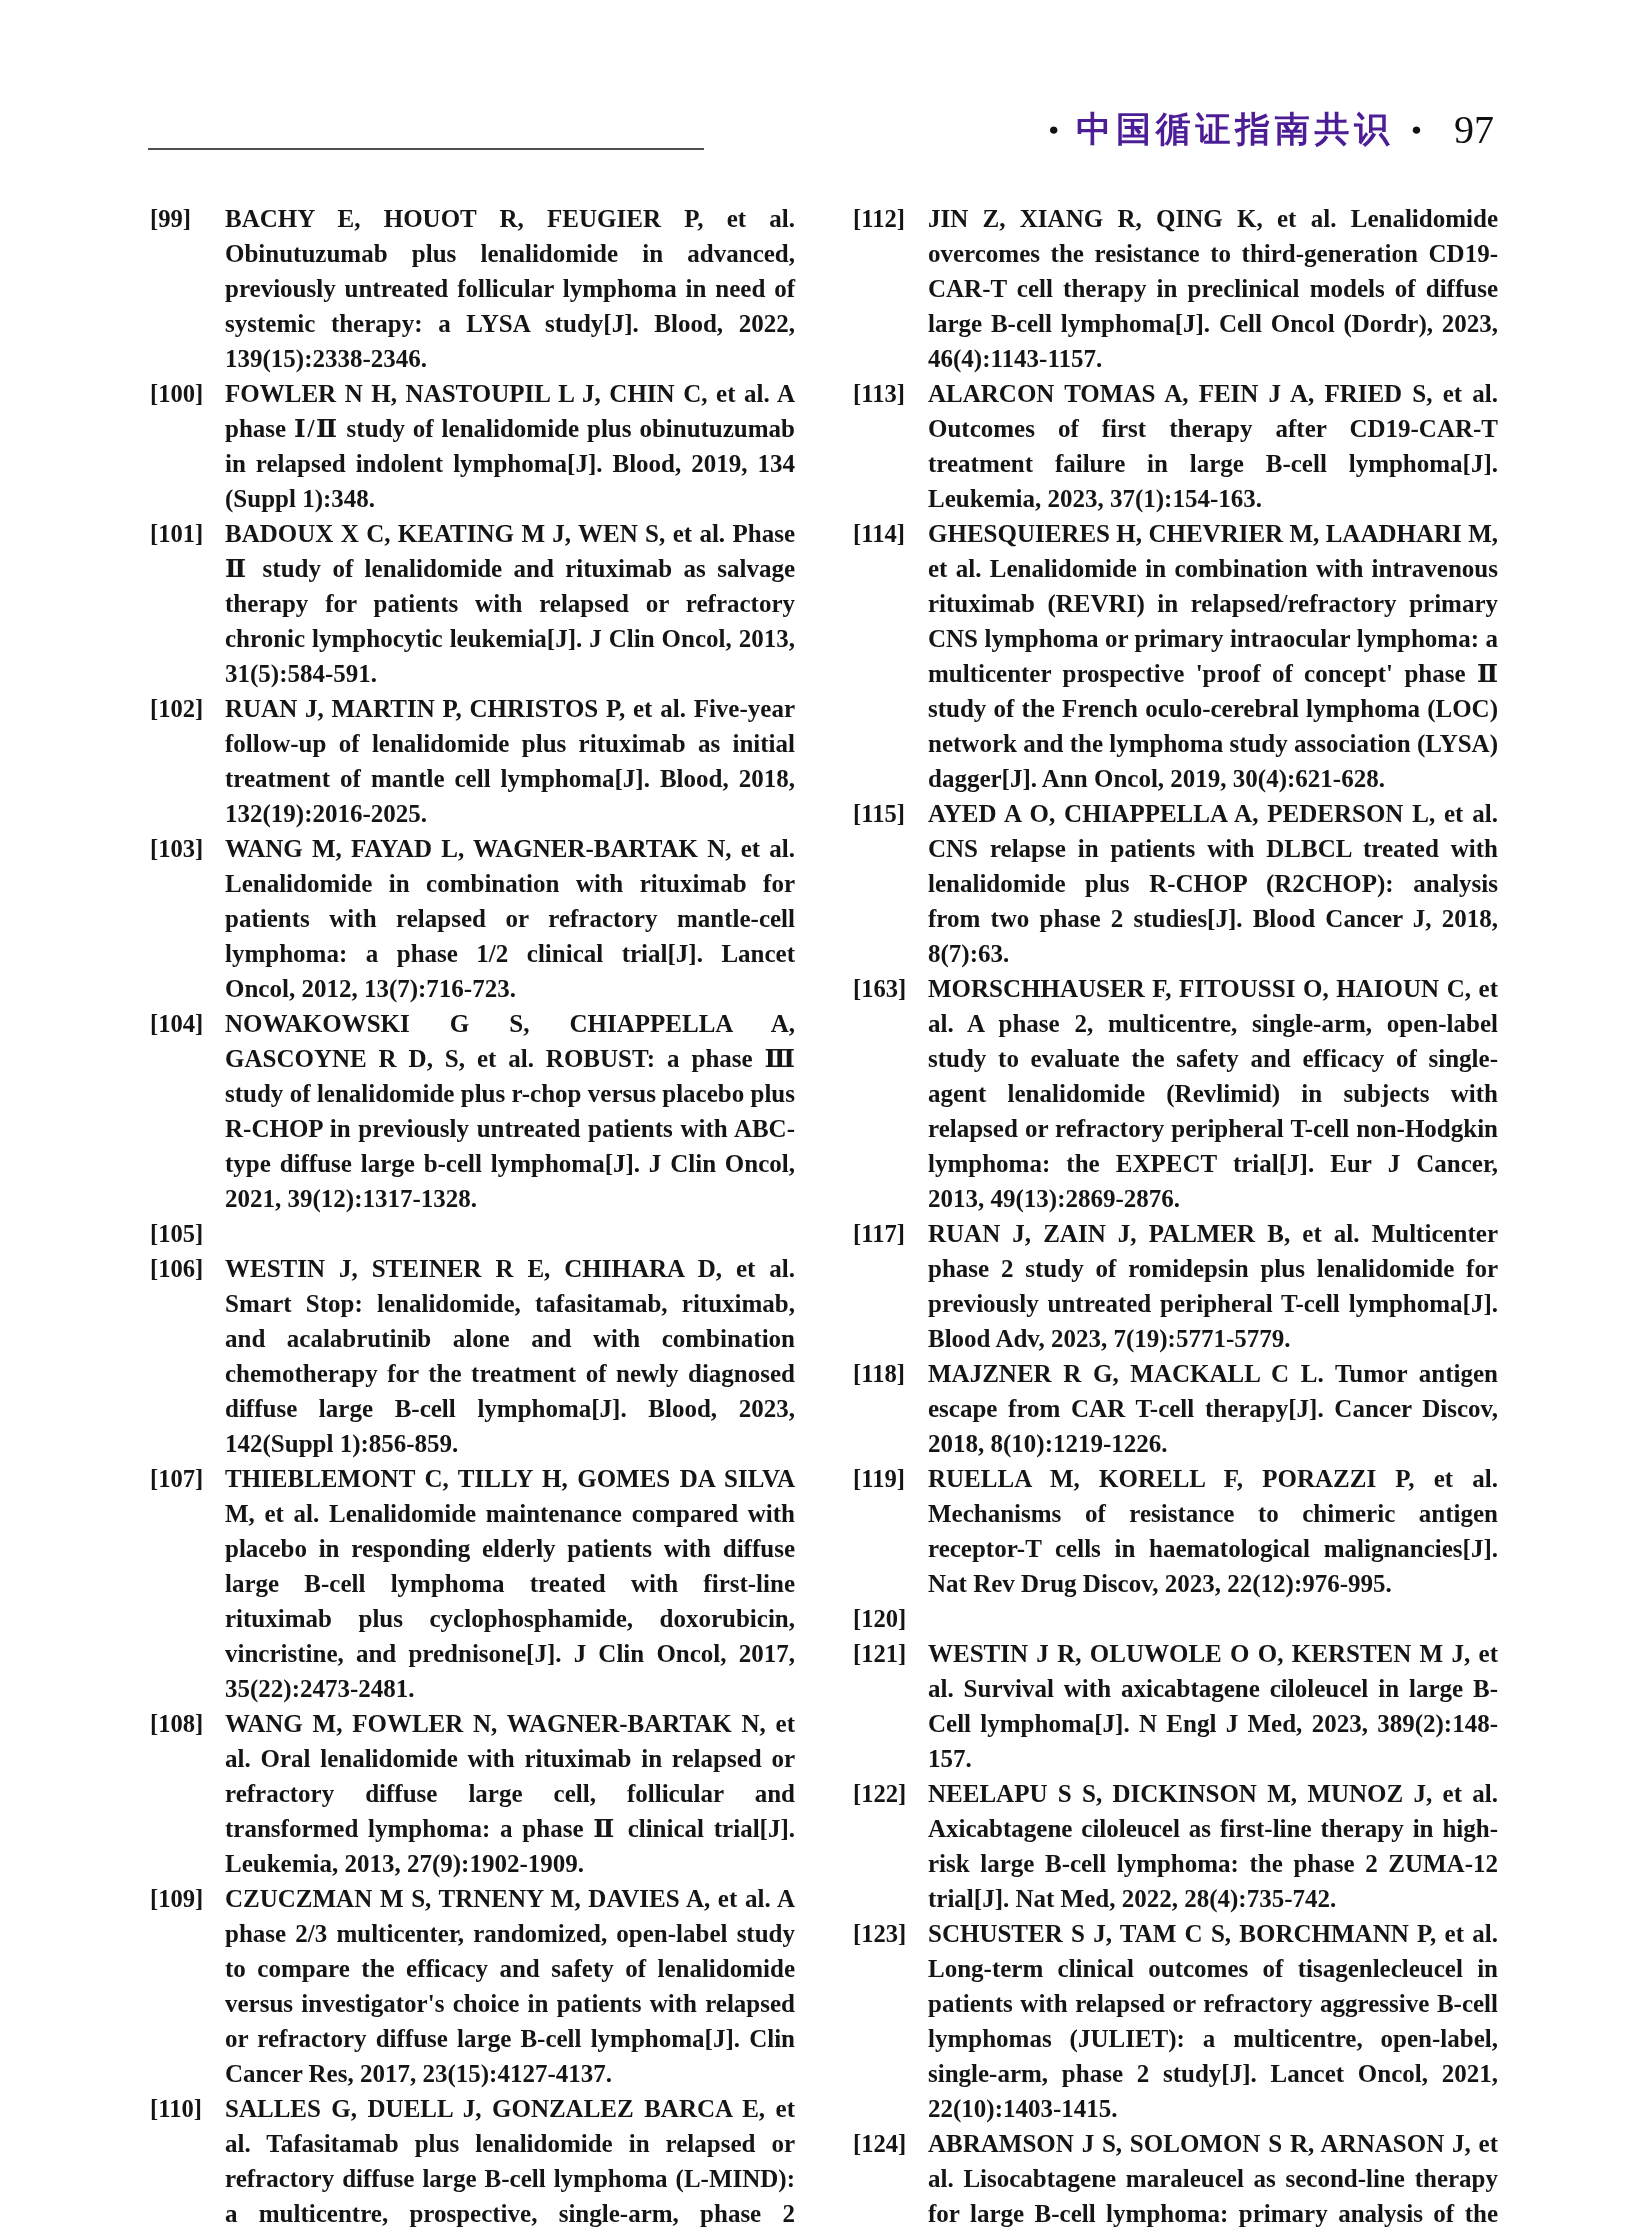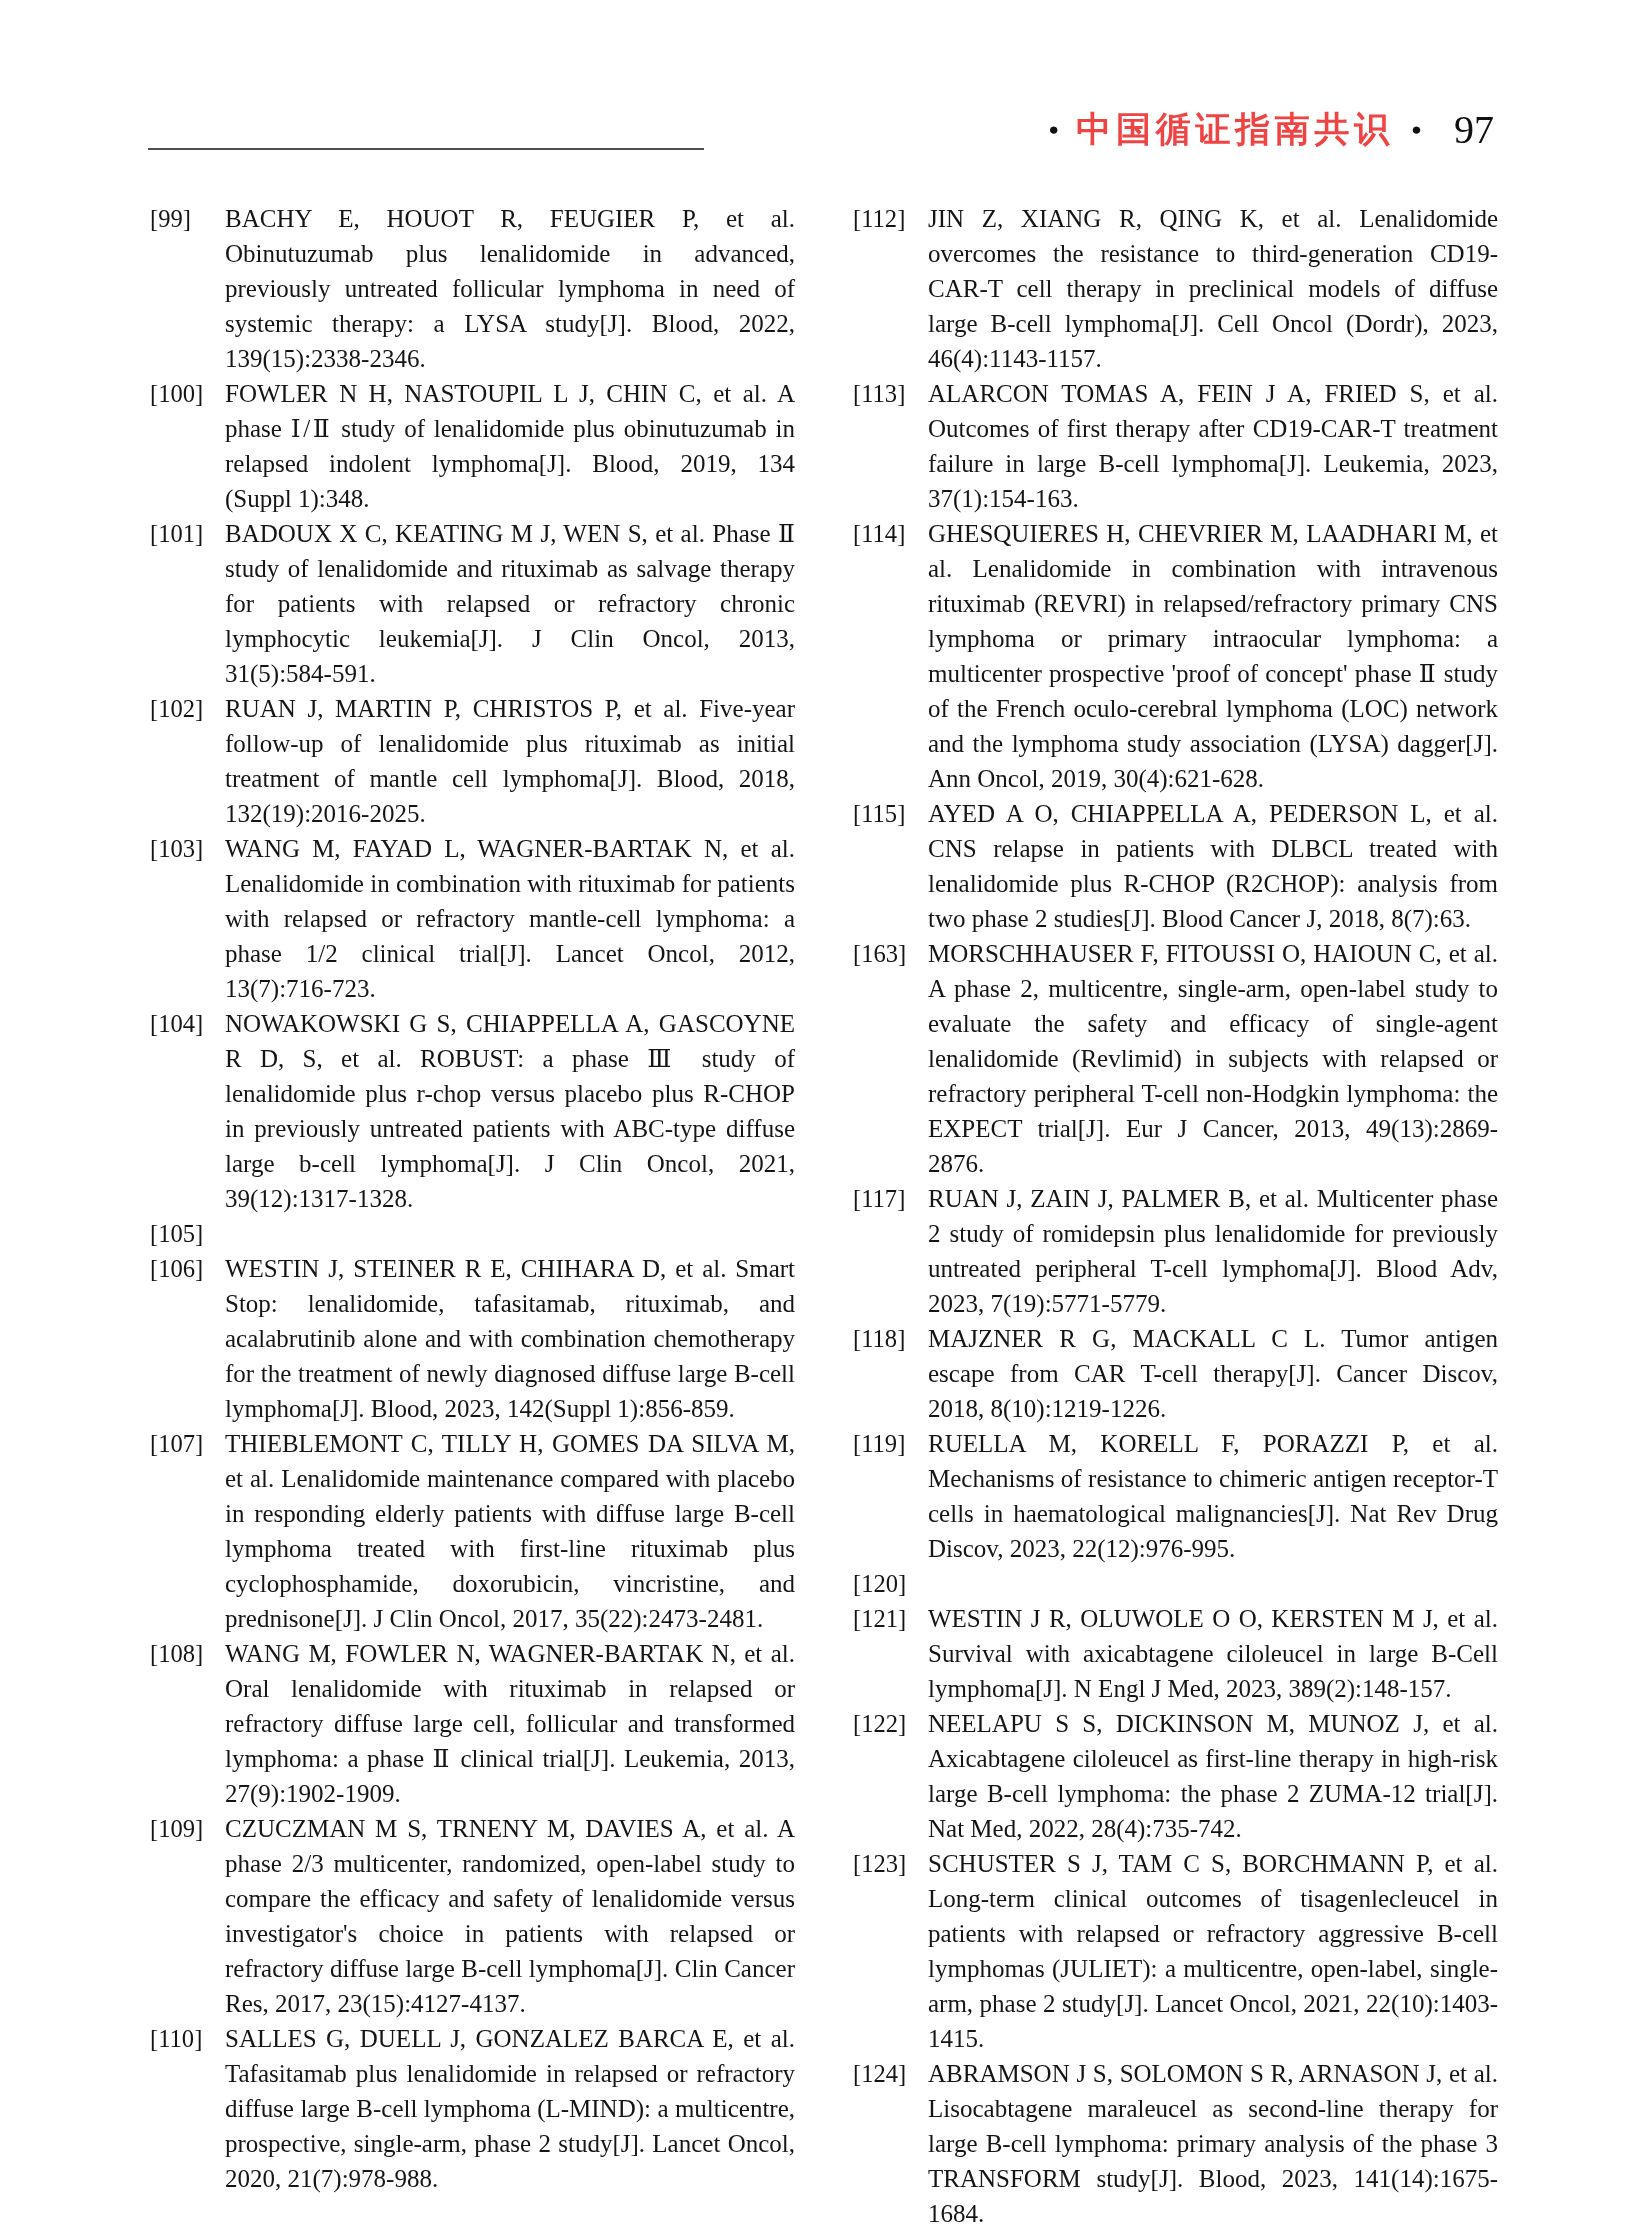--- a/index.html
+++ b/index.html
@@ -36,41 +36,42 @@
   .header-bullet {
     font-size: 17.3px;
     line-height: 1;
     margin: 0 17.3px;
     color: #111;
   }
   .header-title {
     font-size: 35px;
     letter-spacing: 4.7px;
     font-weight: 600;
-    color: #ef4444;
+    color: #4c1d95;
   }
   .header-pageno {
     font-size: 40px;
     margin-left: 15px;
     color: #111;
   }
   .columns {
     position: absolute;
     top: 201px;
     left: 150px;
     display: flex;
     gap: 58px;
   }
   .col {
     width: 645px;
   }
   .ref {
     display: grid;
     grid-template-columns: 75px 1fr;
     align-items: start;
+    font-weight: bold;
   }
   .ref-num {
     font-size: 24.6px;
     line-height: 35px;
     text-align: left;
   }
   .ref-text {
     font-size: 25px;
     line-height: 35px;
     text-align: justify;

